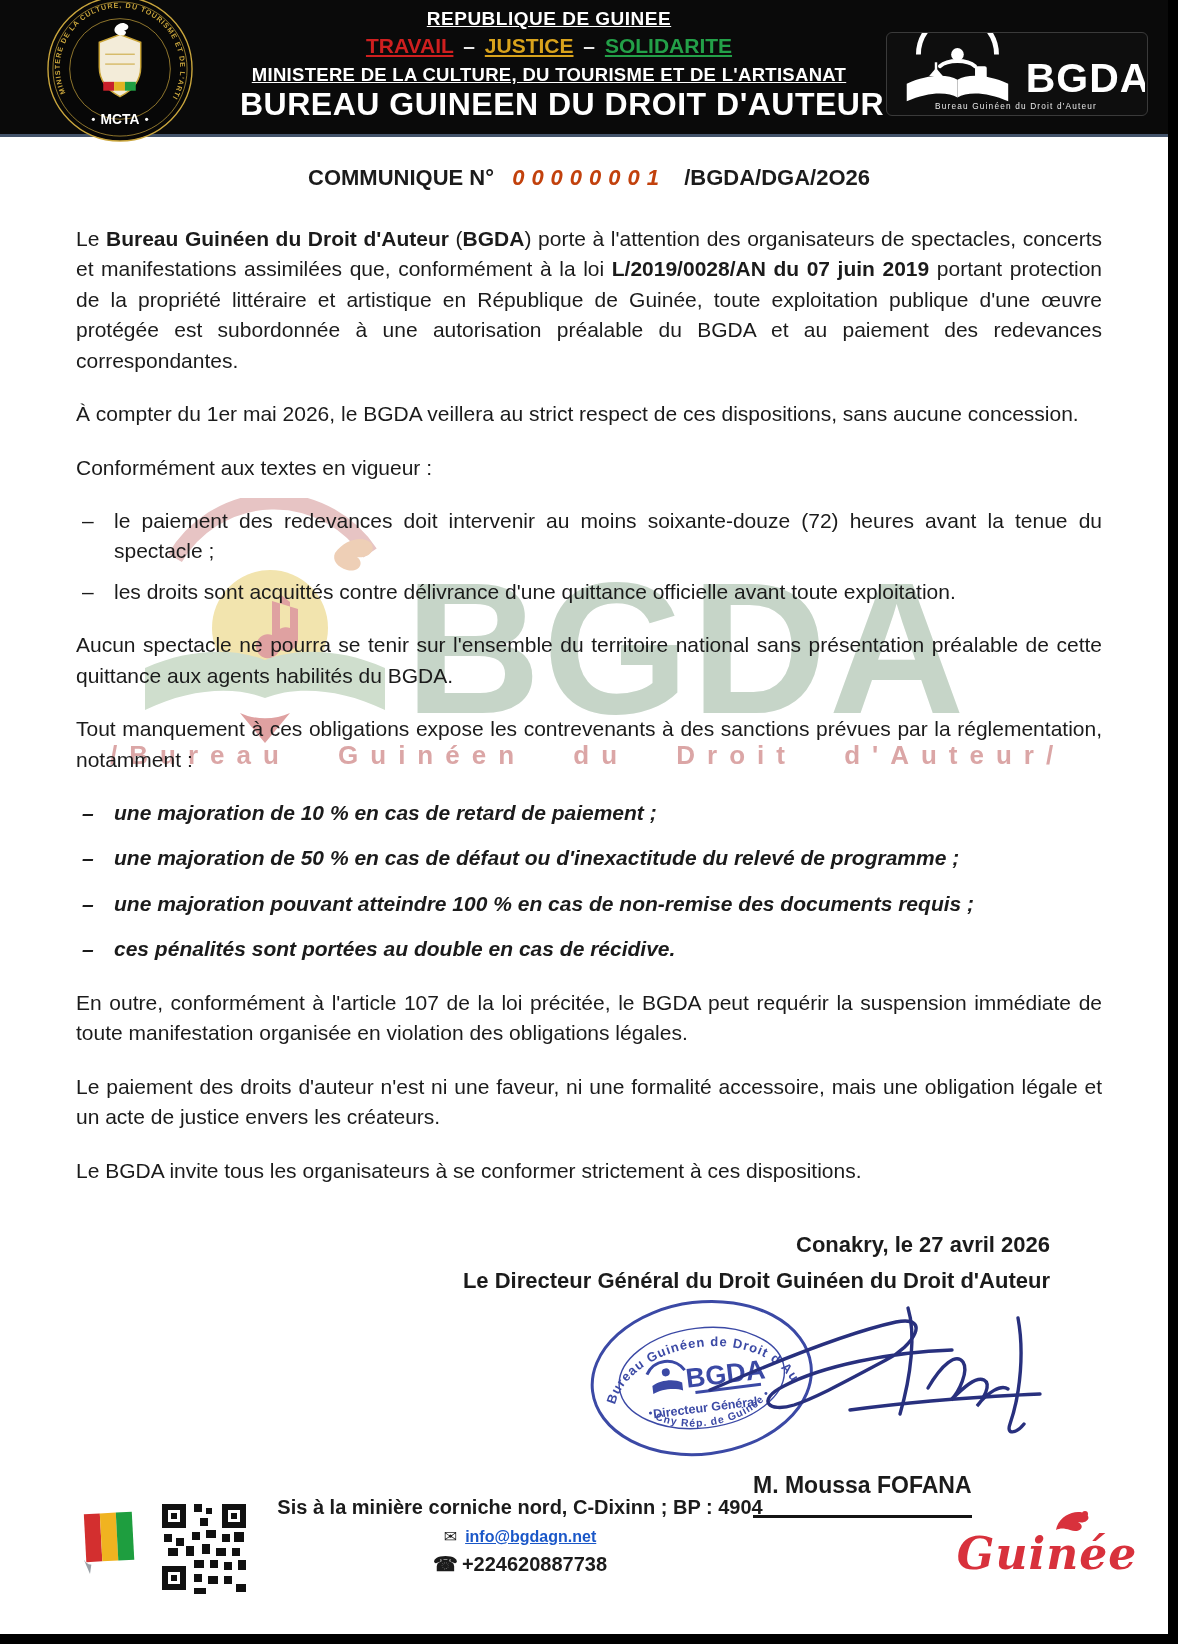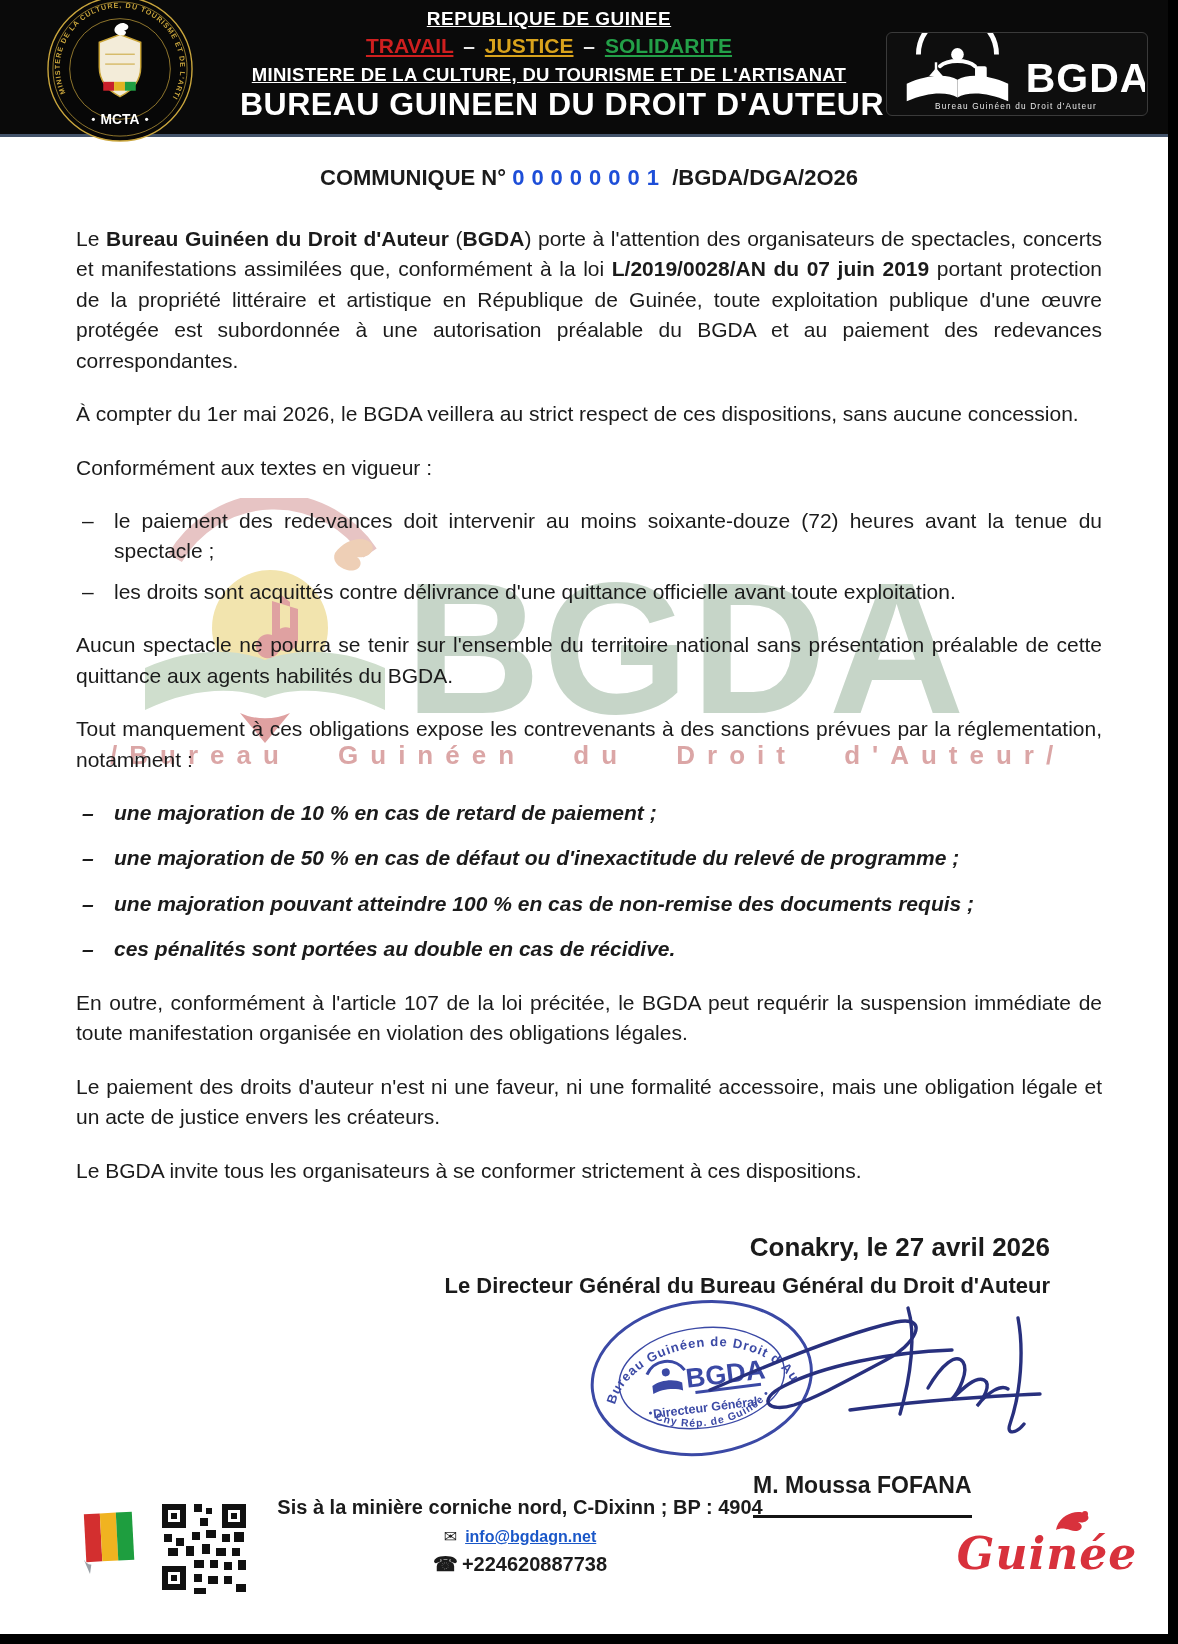--- a/index.html
+++ b/index.html
@@ -39,33 +39,33 @@
   }
   .wm-caption{
     position:absolute;left:0;top:272px;width:920px;text-align:center;
     font-size:26px;font-weight:bold;color:#dba6a6;letter-spacing:12px;word-spacing:28px;white-space:nowrap;
   }
   .wm-slash{color:#dba6a6;}
 
   
   .doc-body{position:absolute;left:76px;top:150px;width:1026px;z-index:1;font-size:21px;line-height:1.45;}
   .doc-title{text-align:center;font-weight:bold;font-size:22px;margin:12px 0 30px;}
-  .doc-title .num{color:#1d4ed8;letter-spacing:7px;margin:0 0;}
+  .doc-title .num{color:#c2410c;letter-spacing:7px;margin:0 12px;font-style:italic;}
   .doc-body p{margin:0 0 23px;text-align:justify;}
   .dash-list{margin:0 0 23px;}
   .dash-item{display:flex;gap:16px;padding-left:6px;margin-top:10px;}
   .dash-item:first-child{margin-top:0;}
   .dash{width:16px;flex:0 0 16px;}
   .itxt{flex:1;text-align:justify;}
   .dash-list.emphasis .dash-item{margin-top:15px;}
   .dash-list.emphasis .itxt,.dash-list.emphasis .dash{font-weight:bold;font-style:italic;}
 
   
   .signoff{position:absolute;right:128px;top:1232px;text-align:right;z-index:2;font-weight:bold;}
-  .signoff .place{font-size:26px;}
+  .signoff .place{font-size:22px;}
   .signoff .director{font-size:22px;margin-top:10px;}
   .stamp{position:absolute;left:586px;top:1296px;z-index:2;transform:rotate(-7deg);opacity:.92;}
   .signature{position:absolute;left:700px;top:1292px;z-index:3;}
   .signer{
     position:absolute;left:753px;top:1472px;z-index:4;font-size:23px;font-weight:bold;
     border-bottom:3px solid #141414;padding-bottom:16px;
   }
 
   
   .flag{position:absolute;left:76px;top:1506px;z-index:2;}
@@ -196,21 +196,21 @@
           </div>
         </div>
         <p><span>En outre, conformément à l'article 107 de la loi précitée, le BGDA peut requérir la suspension immédiate de toute manifestation organisée en violation des obligations légales.</span></p>
         <p><span>Le paiement des droits d'auteur n'est ni une faveur, ni une formalité accessoire, mais une obligation légale et un acte de justice envers les créateurs.</span></p>
         <p><span>Le BGDA invite tous les organisateurs à se conformer strictement à ces dispositions.</span></p>
       </div>
   </div>
 
   <div class="signoff">
     <div class="place">Conakry, le 27 avril 2026</div>
-    <div class="director">Le Directeur Général du Bureau Général du Droit d'Auteur</div>
+    <div class="director">Le Directeur Général du Droit Guinéen du Droit d'Auteur</div>
   </div>
 
   <div class="stamp">
     <svg width="232" height="164" viewBox="0 0 232 164">
       <ellipse cx="116" cy="82" rx="110" ry="76" fill="none" stroke="#2b3a9e" stroke-width="3"></ellipse>
       <ellipse cx="116" cy="82" rx="83" ry="50" fill="none" stroke="#2b3a9e" stroke-width="1.4"></ellipse>
       <defs>
         <path id="stampTop" d="M 26,100 A 92,62 0 0 1 206,100"></path>
         <path id="stampBottom" d="M 44,98 A 78,52 0 0 0 188,98"></path>
       </defs>

